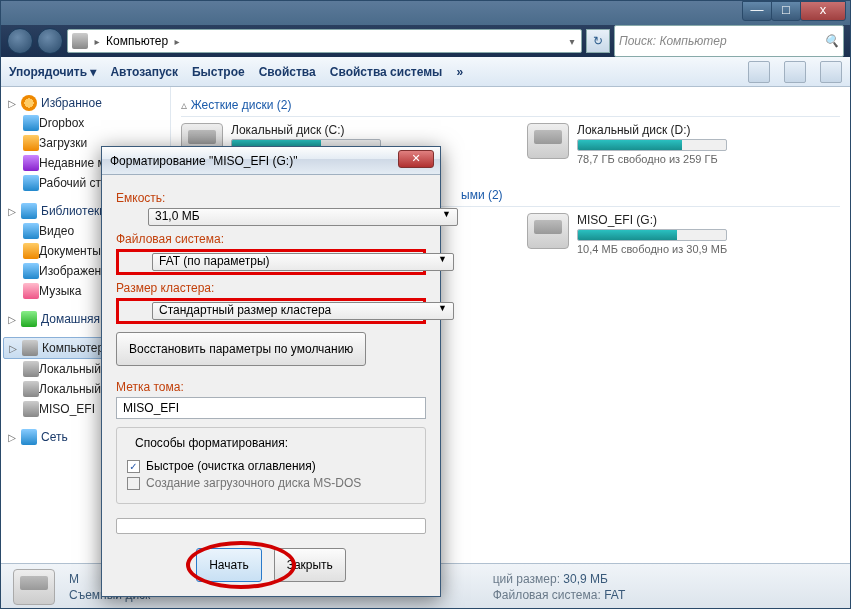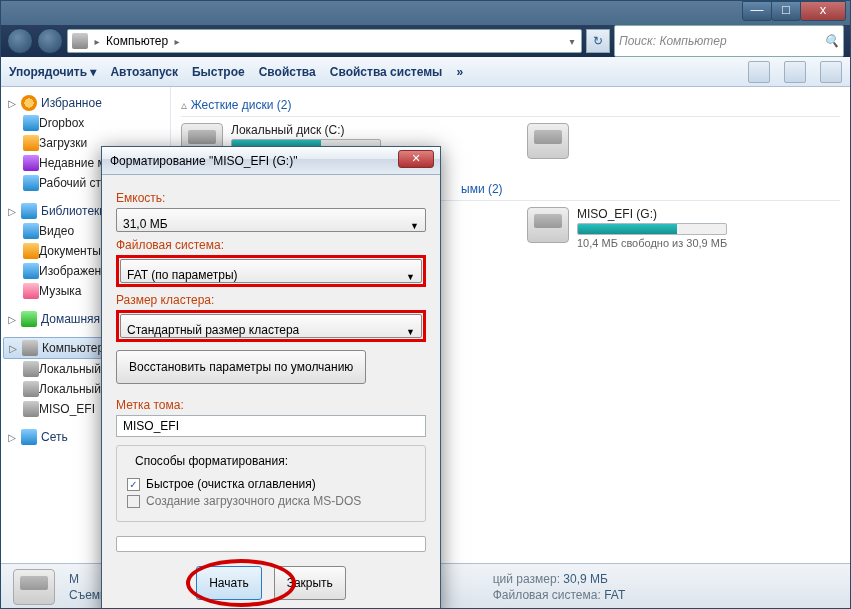--- a/index.html
+++ b/index.html
@@ -59,21 +59,21 @@
 .statusbar .diskicon { width: 42px; height: 36px; }
 .statcol { display: flex; flex-direction: column; gap: 2px; font-size: 11px; }
 .statcol .lbl { color: #6a7a8a; }
 
 
 .dialog { position: absolute; left: 100px; top: 145px; width: 340px; background: #f0f0f0; border: 1px solid #3a5a7a; box-shadow: 0 4px 20px rgba(0,0,0,0.5); }
 .dlgtitle { height: 28px; background: linear-gradient(#fdfdfd,#e4ecf4 45%,#cfd9e6 46%,#e4ecf4); display: flex; align-items: center; padding: 0 8px; border-bottom: 1px solid #a0b0c0; position: relative; }
 .dlgclose { position: absolute; right: 6px; top: 3px; width: 36px; height: 18px; background: linear-gradient(#e08080,#b03030); border: 1px solid #803030; border-radius: 3px; color: #fff; text-align: center; line-height: 15px; font-size: 11px; }
 .dlgbody { padding: 10px 14px 14px; }
 .dlglbl { margin: 6px 0 3px; color: #c2410c; }
-.dlgselect { width: 100%; height: 24px; background: linear-gradient(#fcfcfc,#eaeaea); border: 1px solid #888; border-radius: 2px; padding: 0 6px; display: flex; align-items: flex-end; justify-content: space-between; }
+.dlgselect { width: 100%; height: 18px; background: linear-gradient(#fcfcfc,#eaeaea); border: 1px solid #888; border-radius: 2px; padding: 0 6px; display: flex; align-items: flex-start; justify-content: space-between; margin-left: 32px; }
 .dlgselect .arrow { font-size: 9px; }
 .dlginput { width: 100%; height: 22px; background: #fff; border: 1px solid #a8b0b8; padding: 0 6px; display: flex; align-items: center; }
 .dlgbtn { height: 32px; padding: 16px 12px; background: linear-gradient(#fcfcfc,#e0e0e0); border: 1px solid #888; border-radius: 3px; display: inline-flex; align-items: center; }
 .redbox { border: 3px solid #e00000; padding: 1px; margin: 2px 0 6px; }
 .fieldset { border: 1px solid #c8c8c8; border-radius: 3px; padding: 8px 10px 10px; margin-top: 8px; }
 .chkrow { display: flex; align-items: center; gap: 6px; margin: 3px 0; }
 .chkbox { width: 13px; height: 13px; border: 1px solid #888; background: #fff; display: inline-flex; align-items: center; justify-content: center; font-size: 10px; color: #2a5aaa; }
 .dlgdis { color: #737373; }
 .dlgprogress { height: 16px; background: #fff; border: 1px solid #b0b0b0; border-radius: 2px; margin-top: 14px; }
 .dlgfooter { display: flex; justify-content: center; gap: 12px; margin-top: 14px; position: relative; }
@@ -213,20 +213,27 @@
         <div class="diskicon"></div>
         <div class="driveinfo">
           <div class="drivename">Локальный диск (C:)</div>
           <div class="bar">
               <div class="barfill" style="width:60%"></div>
             </div>
         </div>
       </div>
       <div class="drive">
         <div class="diskicon"></div>
+        <div class="driveinfo">
+          <div class="drivename">Локальный диск (D:)</div>
+          <div class="bar">
+              <div class="barfill" style="width:70%"></div>
+            </div>
+          <div class="freespace">78,7 ГБ свободно из 259 ГБ</div>
+        </div>
       </div>
     </div>
     <div class="sect" style="margin-top:8px;padding-left:280px"><span>ыми (2)</span></div>
     <div class="drives">
       <div style="width:300px"></div>
       <div class="drive">
         <div class="diskicon"></div>
         <div class="driveinfo">
           <div class="drivename">MISO_EFI (G:)</div>
           <div class="bar">

